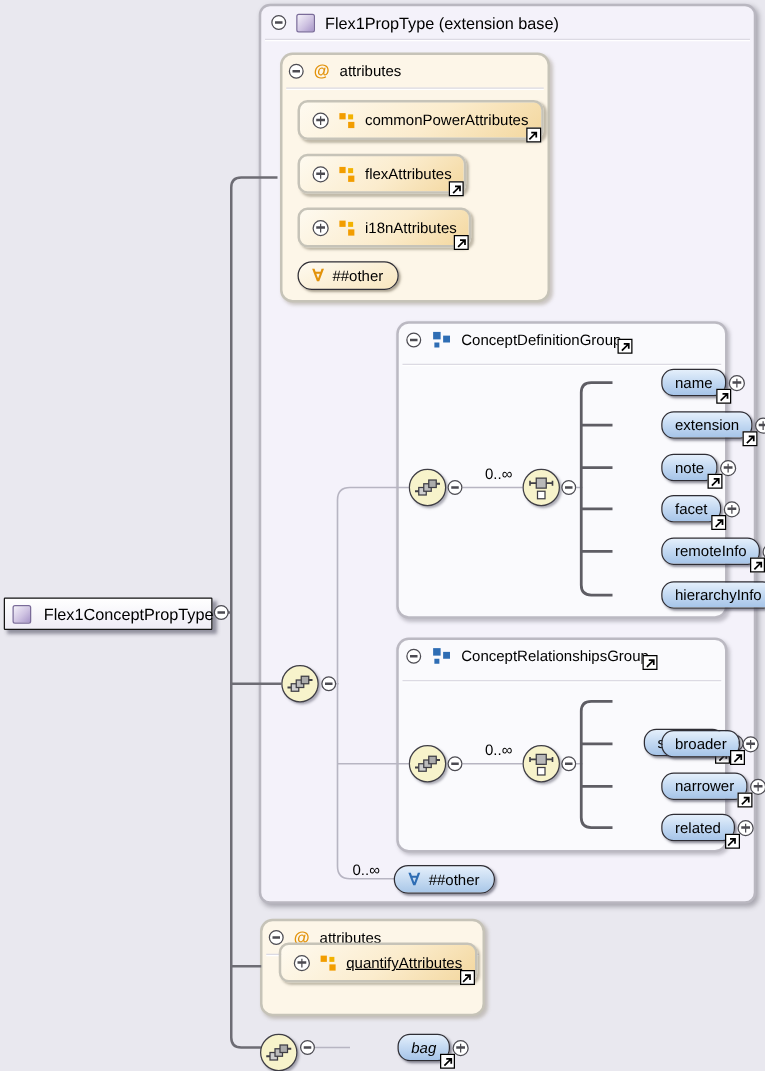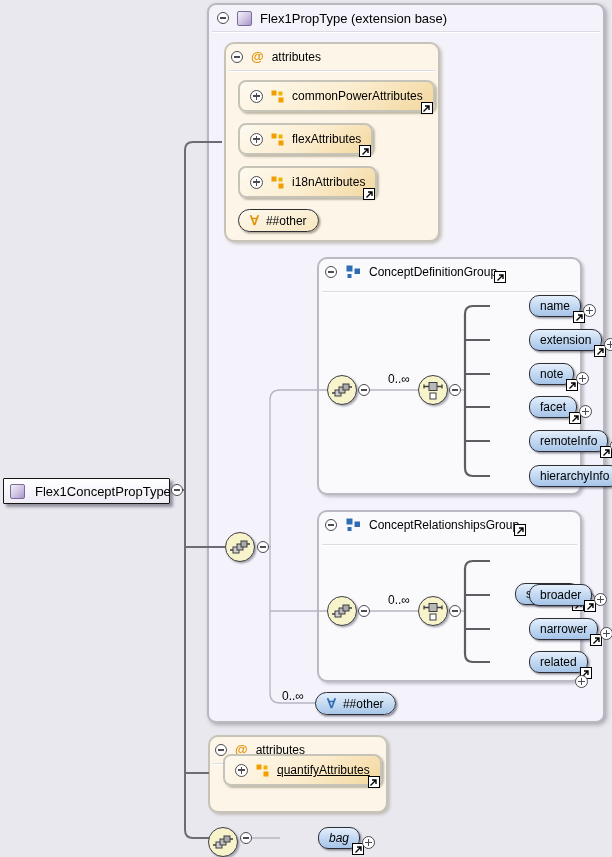--- a/index.html
+++ b/index.html
@@ -53,21 +53,21 @@
             white-space:nowrap;z-index:2;}
   .refbox-attr{position:absolute;right:0px;bottom:-4px;}
   .anypill{position:absolute;height:23px;display:flex;align-items:center;gap:7px;padding:0 11px;
            border-radius:12px;white-space:nowrap;z-index:2;}
   .anypill.cream{background:linear-gradient(160deg,#fefaf0 0%,#f8e6bf 100%);
                  border:1.6px solid #2f2e35;box-shadow:1.5px 1.5px 2px rgba(90,80,60,.5);}
   .anypill.blue{background:linear-gradient(180deg,#e4effb 0%,#a9c7e8 100%);
                 border:1.6px solid #2f2e35;box-shadow:1.5px 1.5px 2px rgba(40,40,60,.5);}
 
   
-  .elrow{position:absolute;display:flex;align-items:flex-end;gap:2px;z-index:2;padding-left:39px;}
+  .elrow{position:absolute;display:flex;align-items:center;gap:2px;z-index:2;padding-left:39px;}
   .elpill{position:relative;height:22px;display:flex;align-items:center;padding:0 10px;
           background:linear-gradient(180deg,#e4effb 0%,#c6dbf3 45%,#a6c4e8 100%);
           border:1.6px solid #2f2e35;border-radius:10px;
           box-shadow:1.5px 1.5px 2px rgba(40,40,60,.5);white-space:nowrap;}
   .refbox-el{position:absolute;right:-5px;bottom:-7px;}
 
   .occurs{position:absolute;z-index:2;font-size:12px;white-space:nowrap;}
 
   .rootbox{position:absolute;left:3px;top:478px;width:167px;height:26px;z-index:2;
            background:linear-gradient(180deg,#ffffff 0%,#efecf6 100%);
@@ -362,21 +362,21 @@
     <div class="elpill">
       <span>narrower</span>
       <span class="refbox refbox-el">
           <svg width="9" height="9" viewBox="0 0 9 9">
             <path d="M1.5,7.5 L7,2 M3,2 H7 V6" stroke="#000" stroke-width="1.4" fill="none"></path>
           </svg>
         </span>
     </div>
     <span class="pm pm13 plus"></span>
   </div>
-  <div class="elrow" style="left:490px;top:651px;flex-direction:column;">
+  <div class="elrow" style="left:490px;top:651px;">
     <div class="elpill">
       <span>related</span>
       <span class="refbox refbox-el">
           <svg width="9" height="9" viewBox="0 0 9 9">
             <path d="M1.5,7.5 L7,2 M3,2 H7 V6" stroke="#000" stroke-width="1.4" fill="none"></path>
           </svg>
         </span>
     </div>
     <span class="pm pm13 plus"></span>
   </div>

